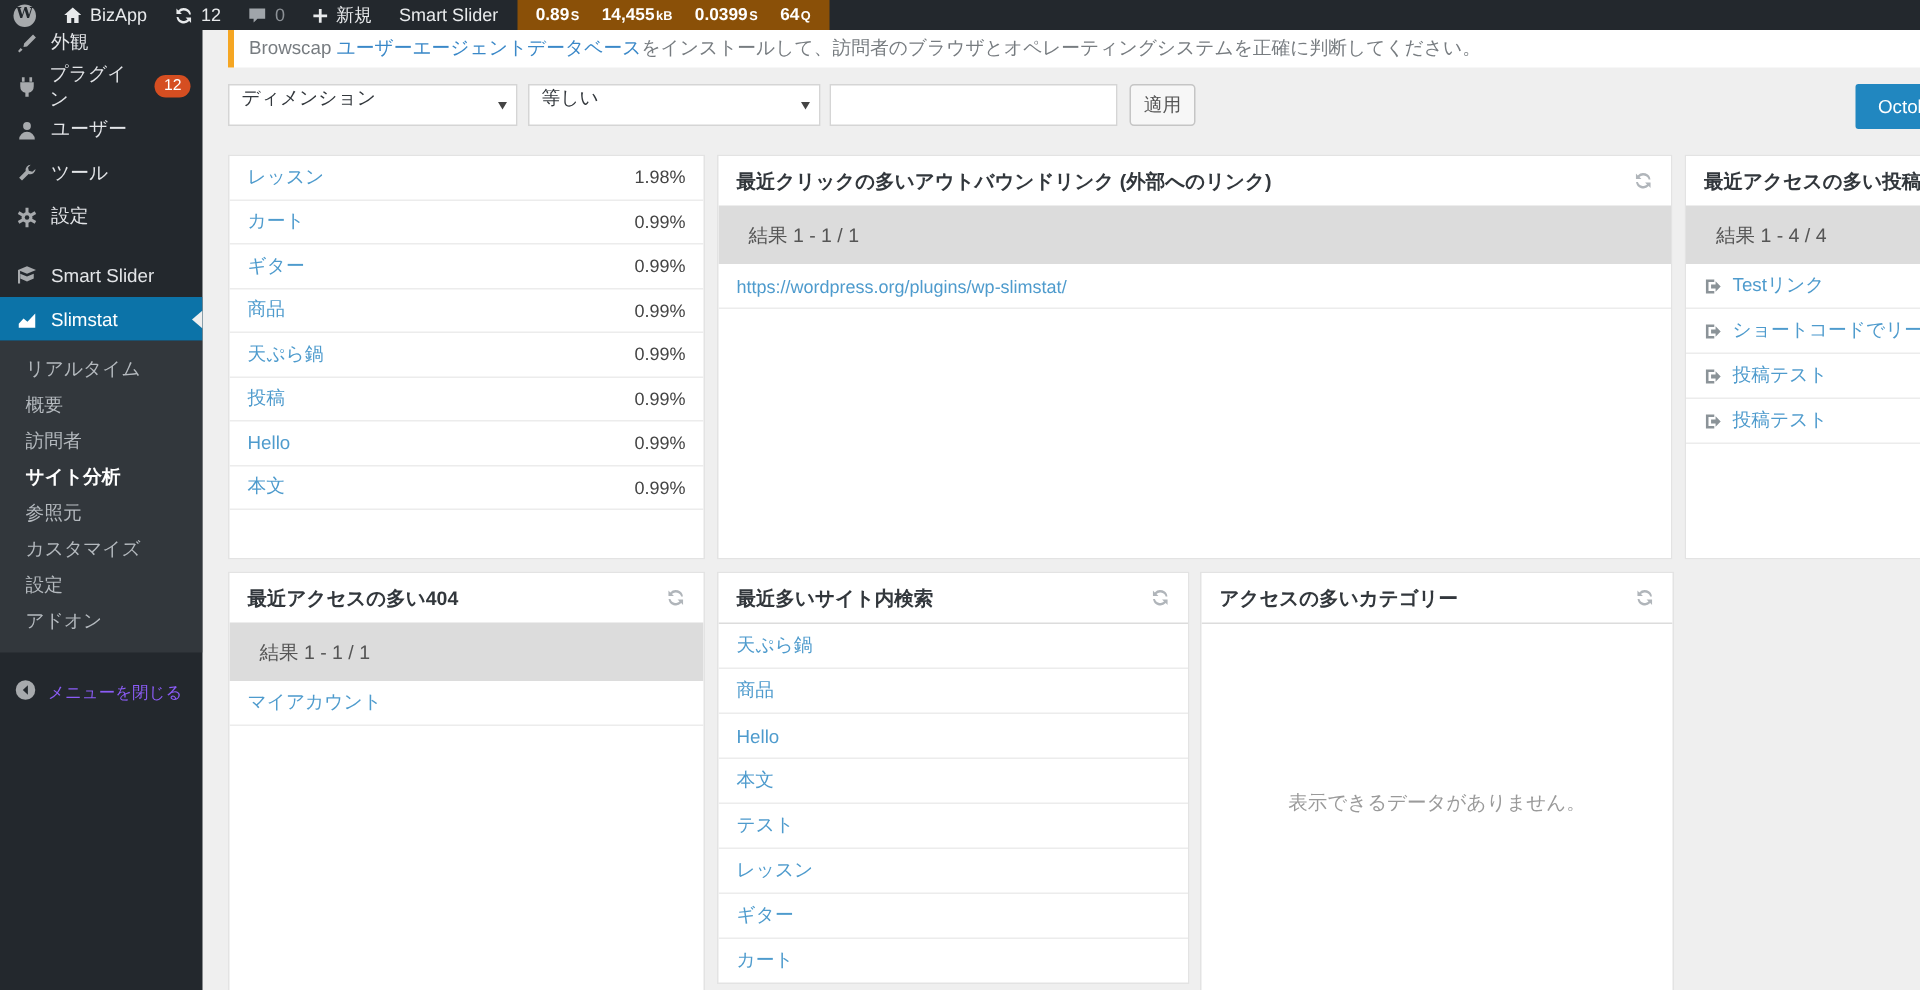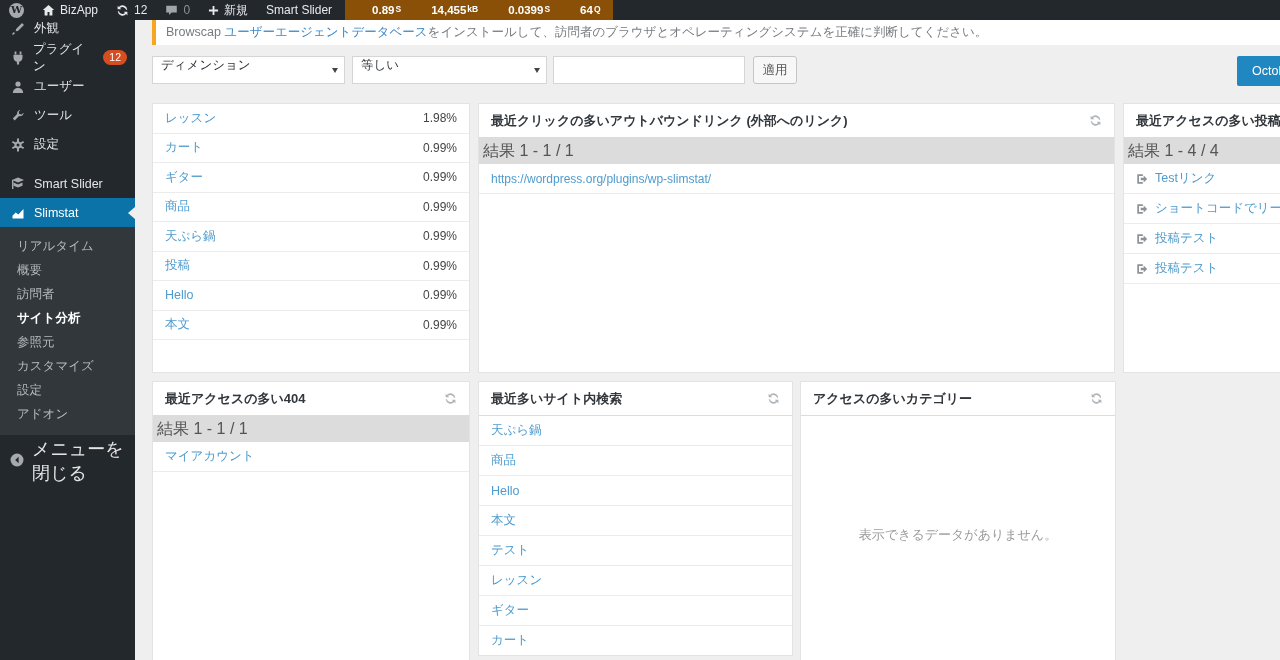--- a/index.html
+++ b/index.html
@@ -22,21 +22,21 @@
   .wp-logo-circle {
     width:15px; height:15px; border-radius:50%; background:#a7aaad; color:#23282d;
     display:flex; align-items:center; justify-content:center;
     font-family:"DejaVu Serif", serif; font-weight:bold; font-size:10px; line-height:1;
   }
   .muted { color:#8c9196; }
   .perf-box {
     display:flex; align-items:center; gap:15px; height:100%;
     padding:0 12px; margin-left:4px; color:#fff;
   }
-  .perf-item { display:flex; align-items:flex-start; gap:1px;margin-left:15px; }
+  .perf-item { display:flex; align-items:center; gap:1px; }
   .perf-val { font-size:11.5px; font-weight:bold; }
   .perf-unit { font-size:8.5px; font-weight:bold; }
 
   
   .sidebar {
     position:absolute; left:0; top:20px; width:135px; height:640px;
     background:#23282d; overflow:hidden; z-index:40; color:#dfe1e3;
   }
   .menu-item {
     height:29px; display:flex; align-items:center; gap:8px;
@@ -57,21 +57,21 @@
     padding:1px 6px; line-height:1.2; margin-left:2px;
   }
   .submenu { background:#32373c; padding:7px 0 9px 0; }
   .submenu-item {
     height:24px; display:flex; align-items:center; padding-left:17px;
     color:#b4b9be; font-size:12.5px; cursor:pointer;
   }
   .submenu-item.active { color:#fff; font-weight:bold; }
   .collapse-item {
     margin-top:12px; height:28px; display:flex; align-items:center; gap:8px;
-    padding-left:10px; color:#e5e5e5; font-size:18px; cursor:pointer;
+    padding-left:10px; color:#8b5cf6; font-size:11px; cursor:pointer;
   }
 
   
   .content { position:absolute; left:135px; top:20px; width:1145px; height:640px; }
 
   .notice {
     position:absolute; left:17px; top:0; width:1128px; height:25px;
     background:#fff; border-left:4px solid #f5a623;
     display:flex; align-items:center; padding-left:10px;
     color:#777c80; font-size:12.5px; white-space:nowrap; overflow:hidden;
@@ -108,22 +108,22 @@
 
   
   .panel { position:absolute; background:#fff; border:1px solid #e3e3e3; overflow:hidden; }
   .panel-header {
     height:34px; display:flex; align-items:center; justify-content:space-between;
     padding:0 12px; border-bottom:1px solid #dcdcdc;
   }
   .panel-title { font-weight:bold; font-size:13px; color:#32373c; white-space:nowrap; }
   .refresh-btn { color:#b0b5ba; cursor:pointer; display:flex; }
   .result-bar {
-    height:26px; background:#dcdcdc; display:flex; align-items:center;
-    padding:0 4px; color:#555; font-size:16px;
+    height:38px; background:#dcdcdc; display:flex; align-items:center;
+    padding:0 20px; color:#555; font-size:13px;
   }
   .row {
     height:30px; display:flex; align-items:center; padding:0 12px;
     border-bottom:1px solid #ececec; font-size:12.5px; white-space:nowrap;
   }
   .row a { color:#4e9bcd; }
   .row.kw { justify-content:space-between; height:29.5px; }
   .row .pct { color:#444; font-size:12px; }
   .row .post-icon { color:#8b9398; margin-right:7px; display:flex; }
   .empty-msg { margin-top:110px; text-align:center; color:#9a9a9a; font-size:13px; }

